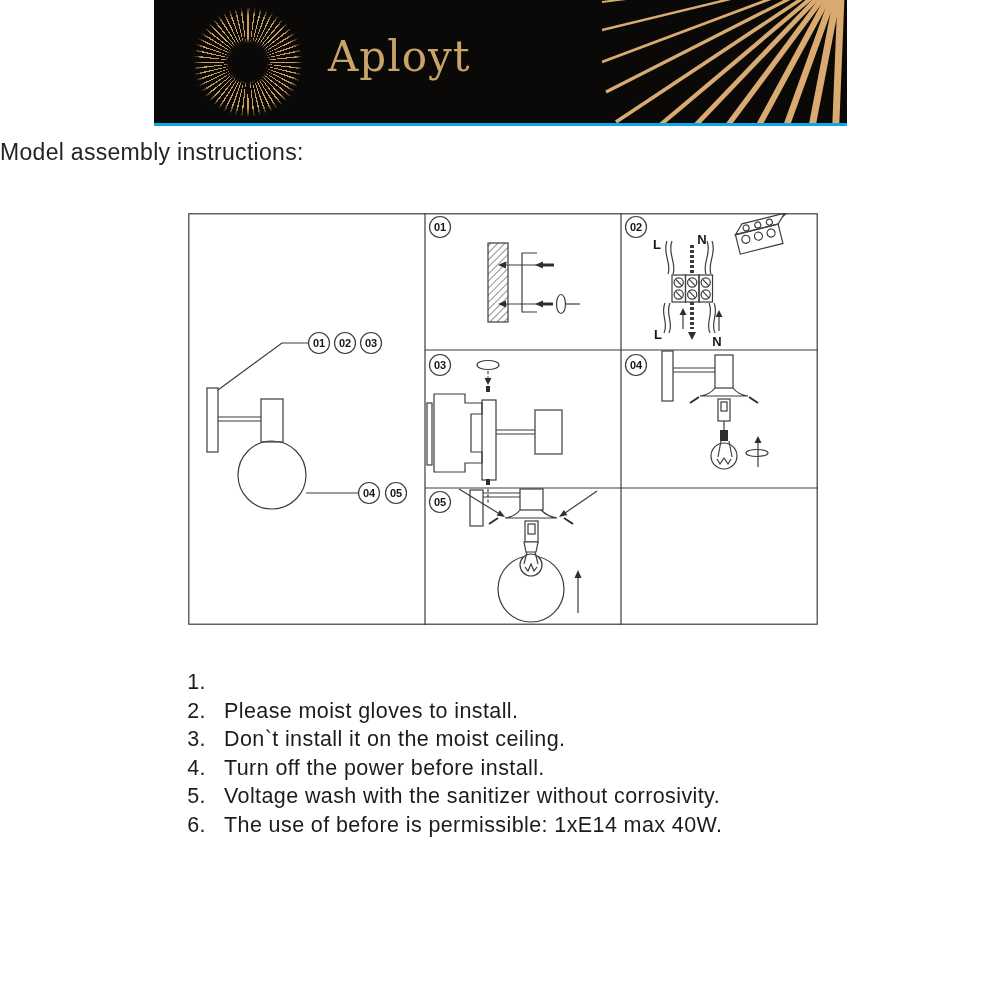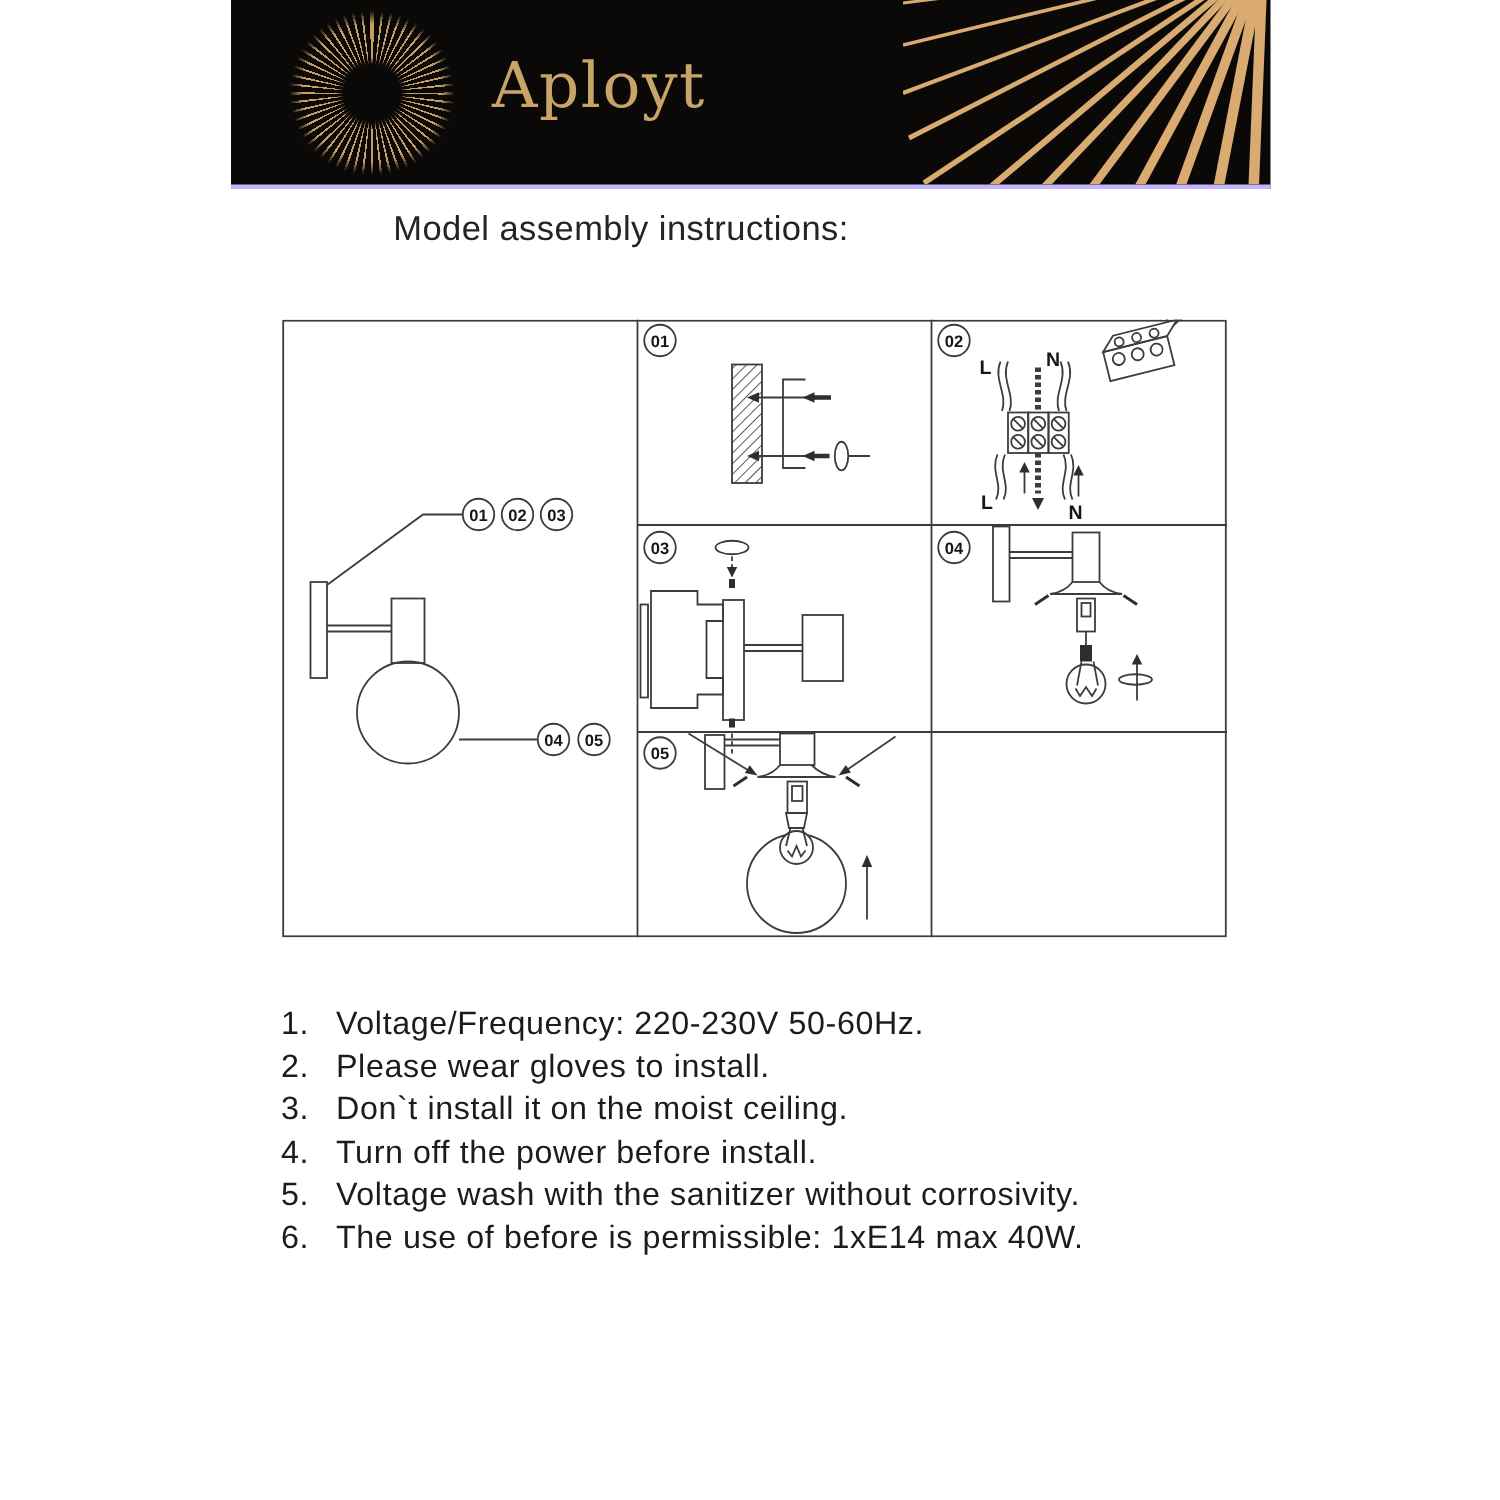--- a/index.html
+++ b/index.html
@@ -1,31 +1,31 @@
 <!DOCTYPE html>
 <html><head>
 <meta charset="utf-8">
 <style>
   html,body{margin:0;padding:0;background:#ffffff;}
   .page{position:relative;width:1000px;height:1000px;background:#ffffff;overflow:hidden;
         font-family:"Liberation Sans",sans-serif;color:#1f1f1f;}
 
   
   .banner{position:absolute;left:154px;top:0;width:693px;height:123px;
-          background:#0b0908;overflow:hidden;border-bottom:3px solid #c4b5fd;}
+          background:#0b0908;overflow:hidden;border-bottom:3px solid #0ea5e9;}
   .sunburst{position:absolute;left:38px;top:6px;width:112px;height:112px;border-radius:50%;
             background:
               radial-gradient(circle closest-side,#0b0908 0 19px,rgba(11,9,8,0) 24px 46px,#0b0908 55px),
               repeating-conic-gradient(#c79d63 0deg 1.7deg,rgba(0,0,0,0) 1.7deg 6.4deg);}
   .brand{position:absolute;left:174px;top:36px;color:#c8a469;
          font-family:"DejaVu Serif",serif;font-size:42px;font-weight:400;letter-spacing:1px;line-height:1;}
   .fan{position:absolute;right:0;top:0;}
 
   
-  .title-block{position:absolute;left:0;top:138px;width:828px;text-align:center;}
+  .title-block{position:absolute;left:0;top:138px;width:828px;text-align:left;}
   .title-line{font-size:23px;font-weight:500;letter-spacing:.3px;color:#242424;line-height:28px;}
 
   
   .dsvg{position:absolute;left:188px;top:213px;}
   .dsvg .ln{stroke:#3c3c3c;stroke-width:1.2;fill:none;}
   .dsvg .thick{stroke:#2e2e2e;stroke-width:3;fill:none;}
   .dsvg .dash{stroke:#3c3c3c;stroke-width:1.2;fill:none;stroke-dasharray:3,2.2;}
   .dsvg .braid{stroke:#3c3c3c;stroke-width:4;fill:none;stroke-dasharray:3,2;}
   .dsvg .fillb{fill:#2e2e2e;stroke:none;}
   .dsvg .mark{stroke:#2e2e2e;stroke-width:2;fill:none;}
@@ -238,25 +238,24 @@
       <line x1="339" y1="339" x2="336" y2="351" class="ln"></line>
       <line x1="347" y1="339" x2="350" y2="351" class="ln"></line>
       <line x1="390" y1="400" x2="390" y2="364" class="ln"></line>
       <polygon points="390,357 386.5,365 393.5,365" class="fillb"></polygon>
     </g>
   </svg>
 
   <div class="instructions">
     <div class="li">
       <span class="num">1.</span>
-      <span class="txt">Voltage/Frequency: 220-230V 50-60Hz.</span>
     </div>
     <div class="li">
       <span class="num">2.</span>
-      <span class="txt">Please wear gloves to install.</span>
+      <span class="txt">Please moist gloves to install.</span>
     </div>
     <div class="li">
       <span class="num">3.</span>
       <span class="txt">Don`t install it on the moist ceiling.</span>
     </div>
     <div class="li">
       <span class="num">4.</span>
       <span class="txt">Turn off the power before install.</span>
     </div>
     <div class="li">

